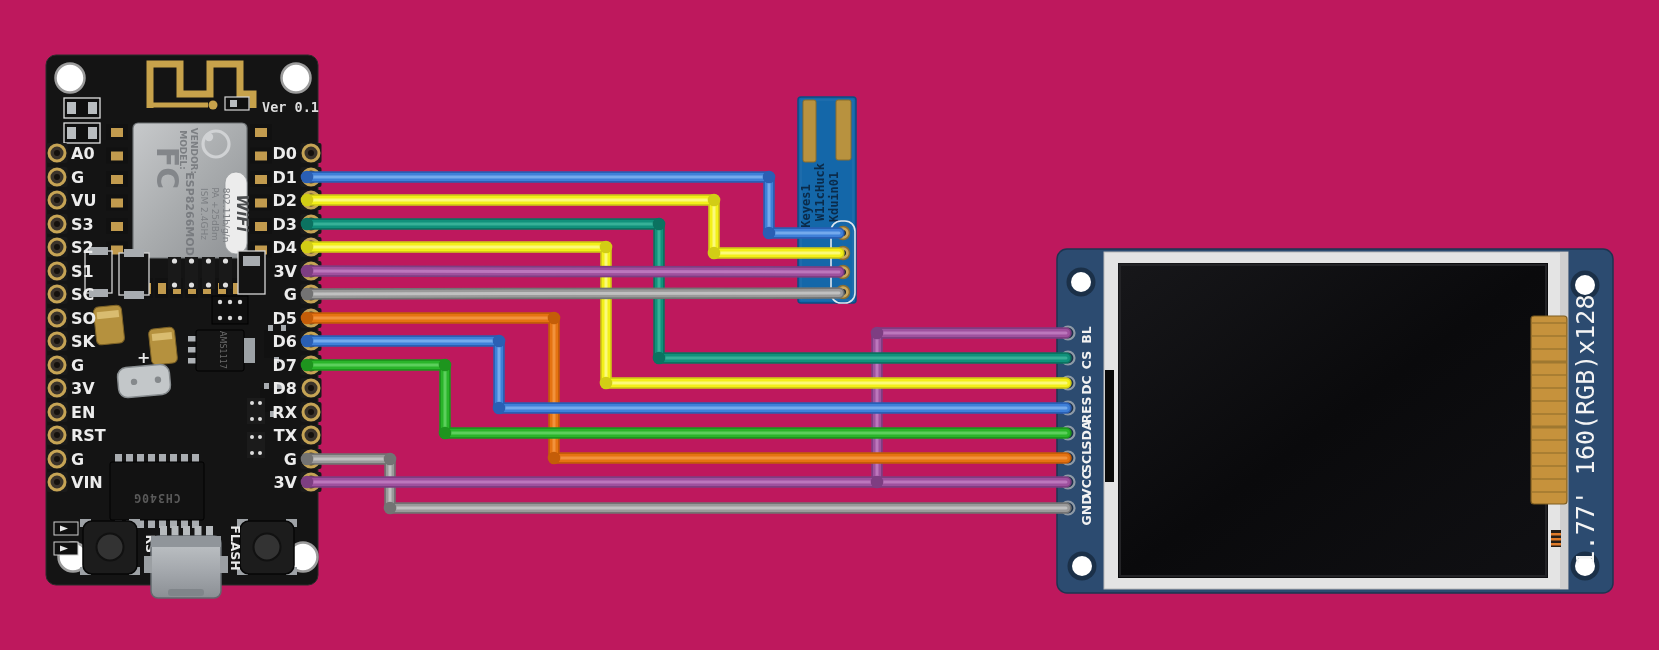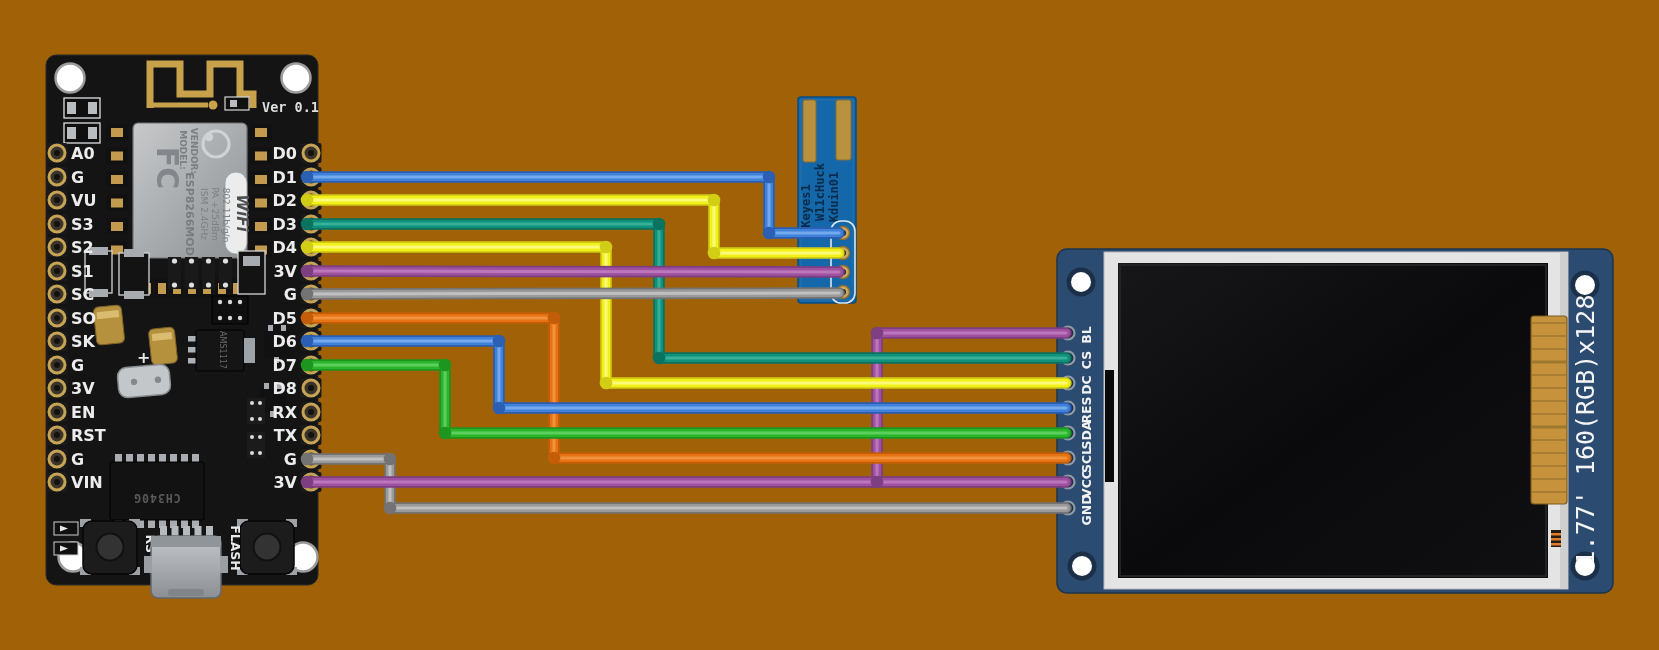--- a/index.html
+++ b/index.html
@@ -1,16 +1,16 @@
 <!DOCTYPE html>
 <html><head>
 <meta charset="utf-8">
 <style>
   html,body{margin:0;padding:0;background:#ffffff;}
-  .stage{position:relative;width:1659px;height:650px;background:#a16207;overflow:hidden;
+  .stage{position:relative;width:1659px;height:650px;background:#be185d;overflow:hidden;
          font-family:"DejaVu Sans",sans-serif;}
   svg text{font-family:"DejaVu Sans",sans-serif;}
   .mono{font-family:"DejaVu Sans Mono",monospace;}
 </style>
 </head>
 <body>
 
 <div class="stage">
 <svg id="scene" width="1659" height="650" viewBox="0 0 1659 650">
   <defs>

